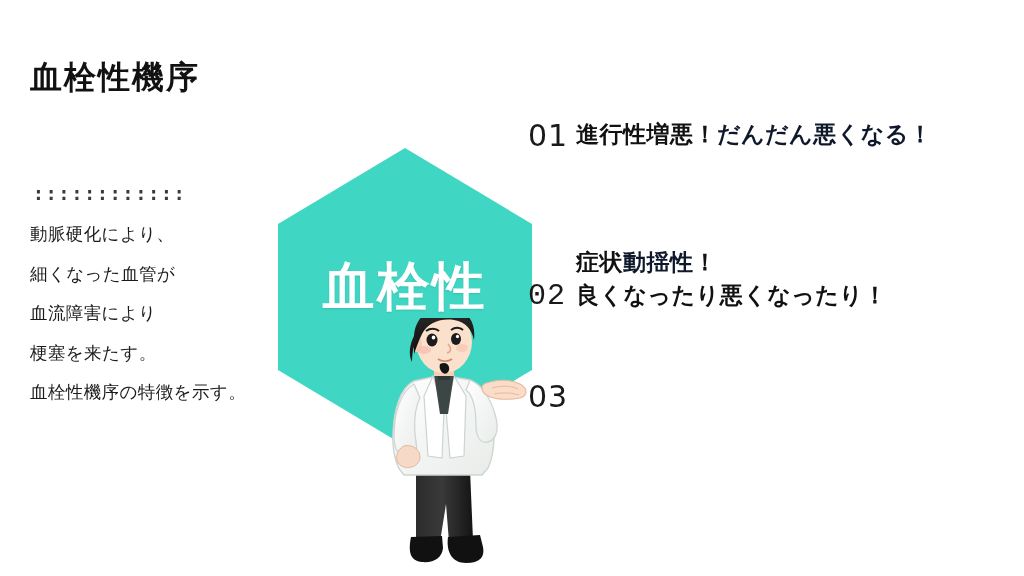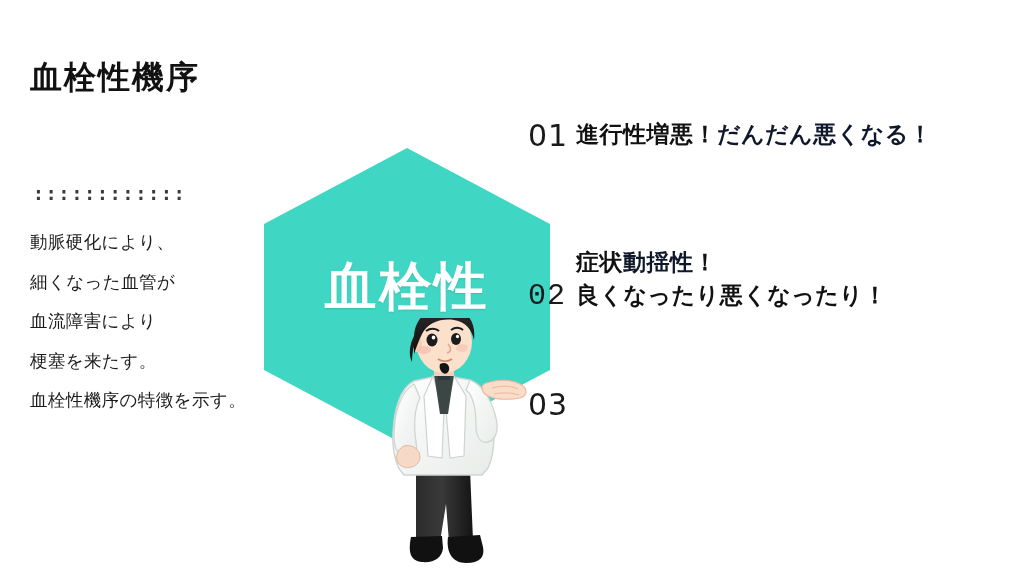--- a/index.html
+++ b/index.html
@@ -50,30 +50,29 @@
     font-family: "DejaVu Sans", sans-serif;
   }
   .desc-line {
     font-size: 17.5px;
     color: #1b1b1b;
     line-height: 1;
     margin-top: 22px;
     white-space: nowrap;
     letter-spacing: 0.4px;
   }
-  .desc-line.first { margin-top: 26px; }
+  .desc-line.first { margin-top: 18px; }
 
   
   #hex-wrap {
     position: absolute;
-    left: 264px;
+    left: 278px;
     top: 148px;
     width: 254px;
     height: 298px;
-    padding-left: 32px;
   }
   #hex-shape {
     position: absolute;
     inset: 0;
     background: #3fd6c3;
     -webkit-clip-path: polygon(50% 0%, 100% 25.5%, 100% 74.5%, 50% 100%, 0% 74.5%, 0% 25.5%);
     clip-path: polygon(50% 0%, 100% 25.5%, 100% 74.5%, 50% 100%, 0% 74.5%, 0% 25.5%);
   }
   #hex-label {
     position: absolute;
@@ -106,21 +105,21 @@
     top: 118px;
     width: 480px;
   }
   .point {
     position: absolute;
     display: flex;
     align-items: flex-end;
   }
   .point-01 { top: 0px;   left: 0px; }
   .point-02 { top: 128px; left: 0px; }
-  .point-03 { top: 270px; left: 0px; }
+  .point-03 { top: 262px; left: 0px; }
 
   .point-num {
     font-size: 30px;
     font-weight: 400;
     color: #1a1a1a;
     line-height: 1;
     letter-spacing: 1px;
     width: 48px;
     flex: 0 0 48px;
     font-family: "DejaVu Sans", sans-serif;

